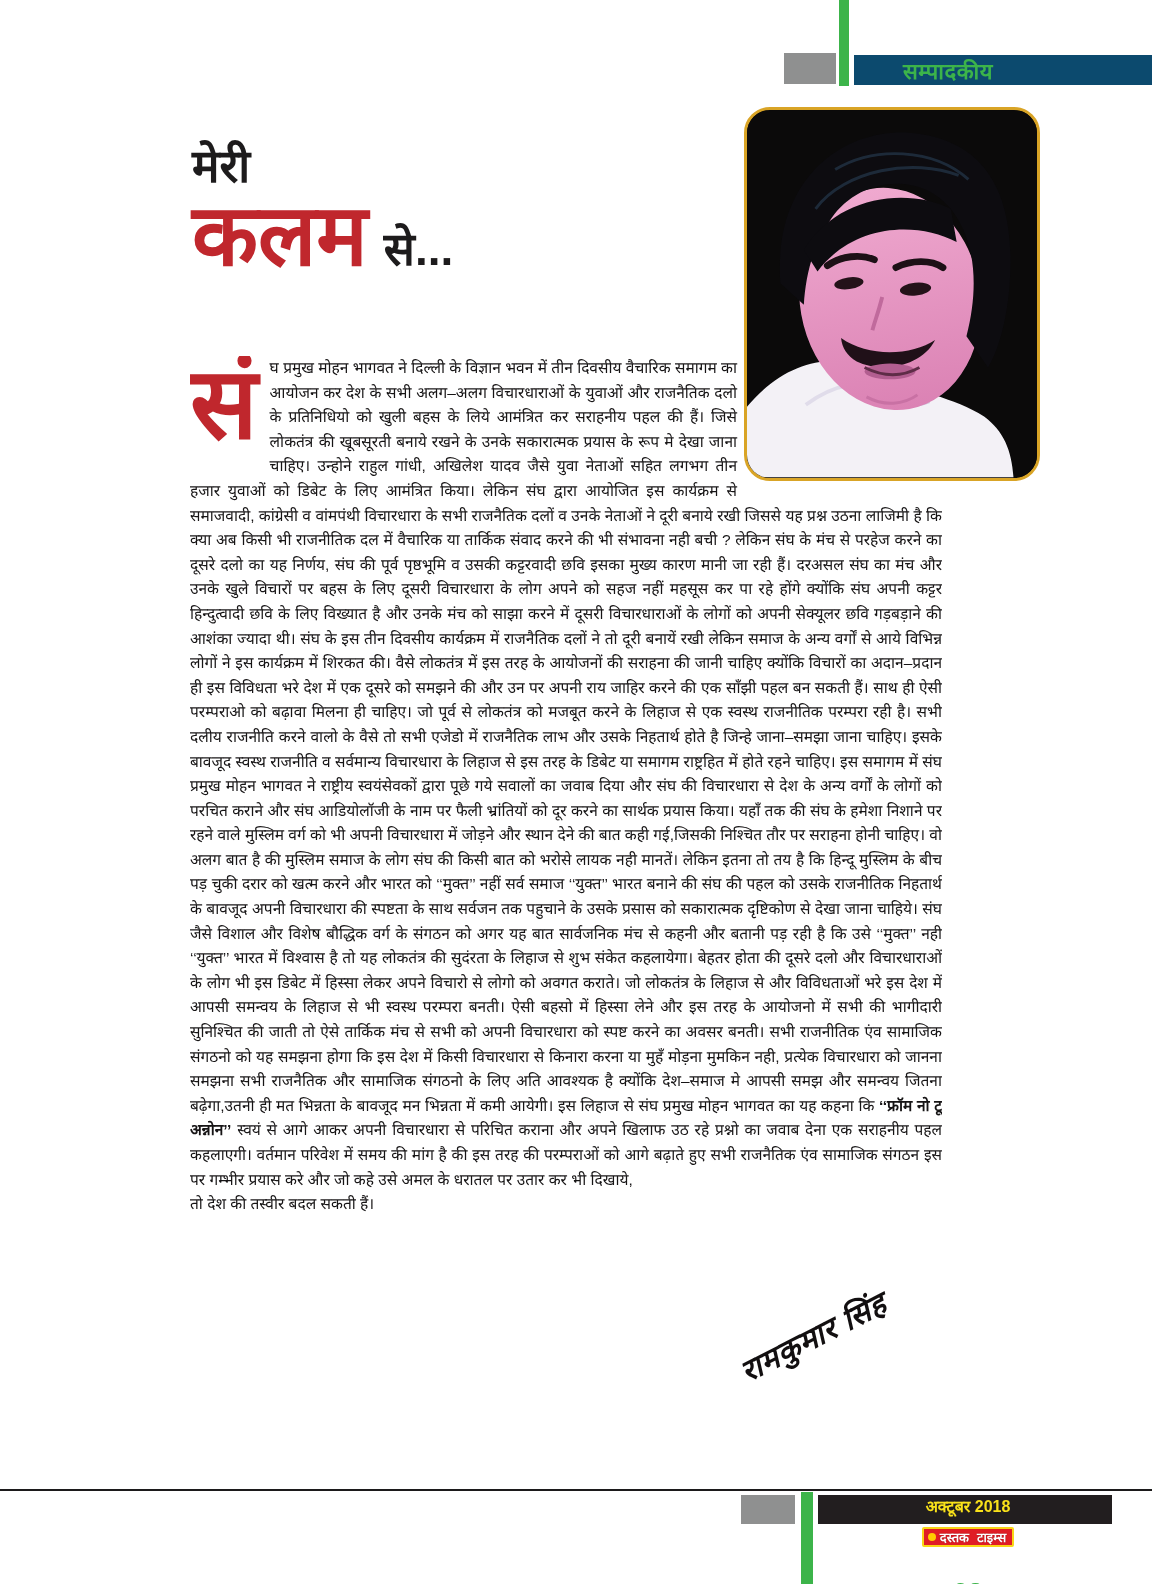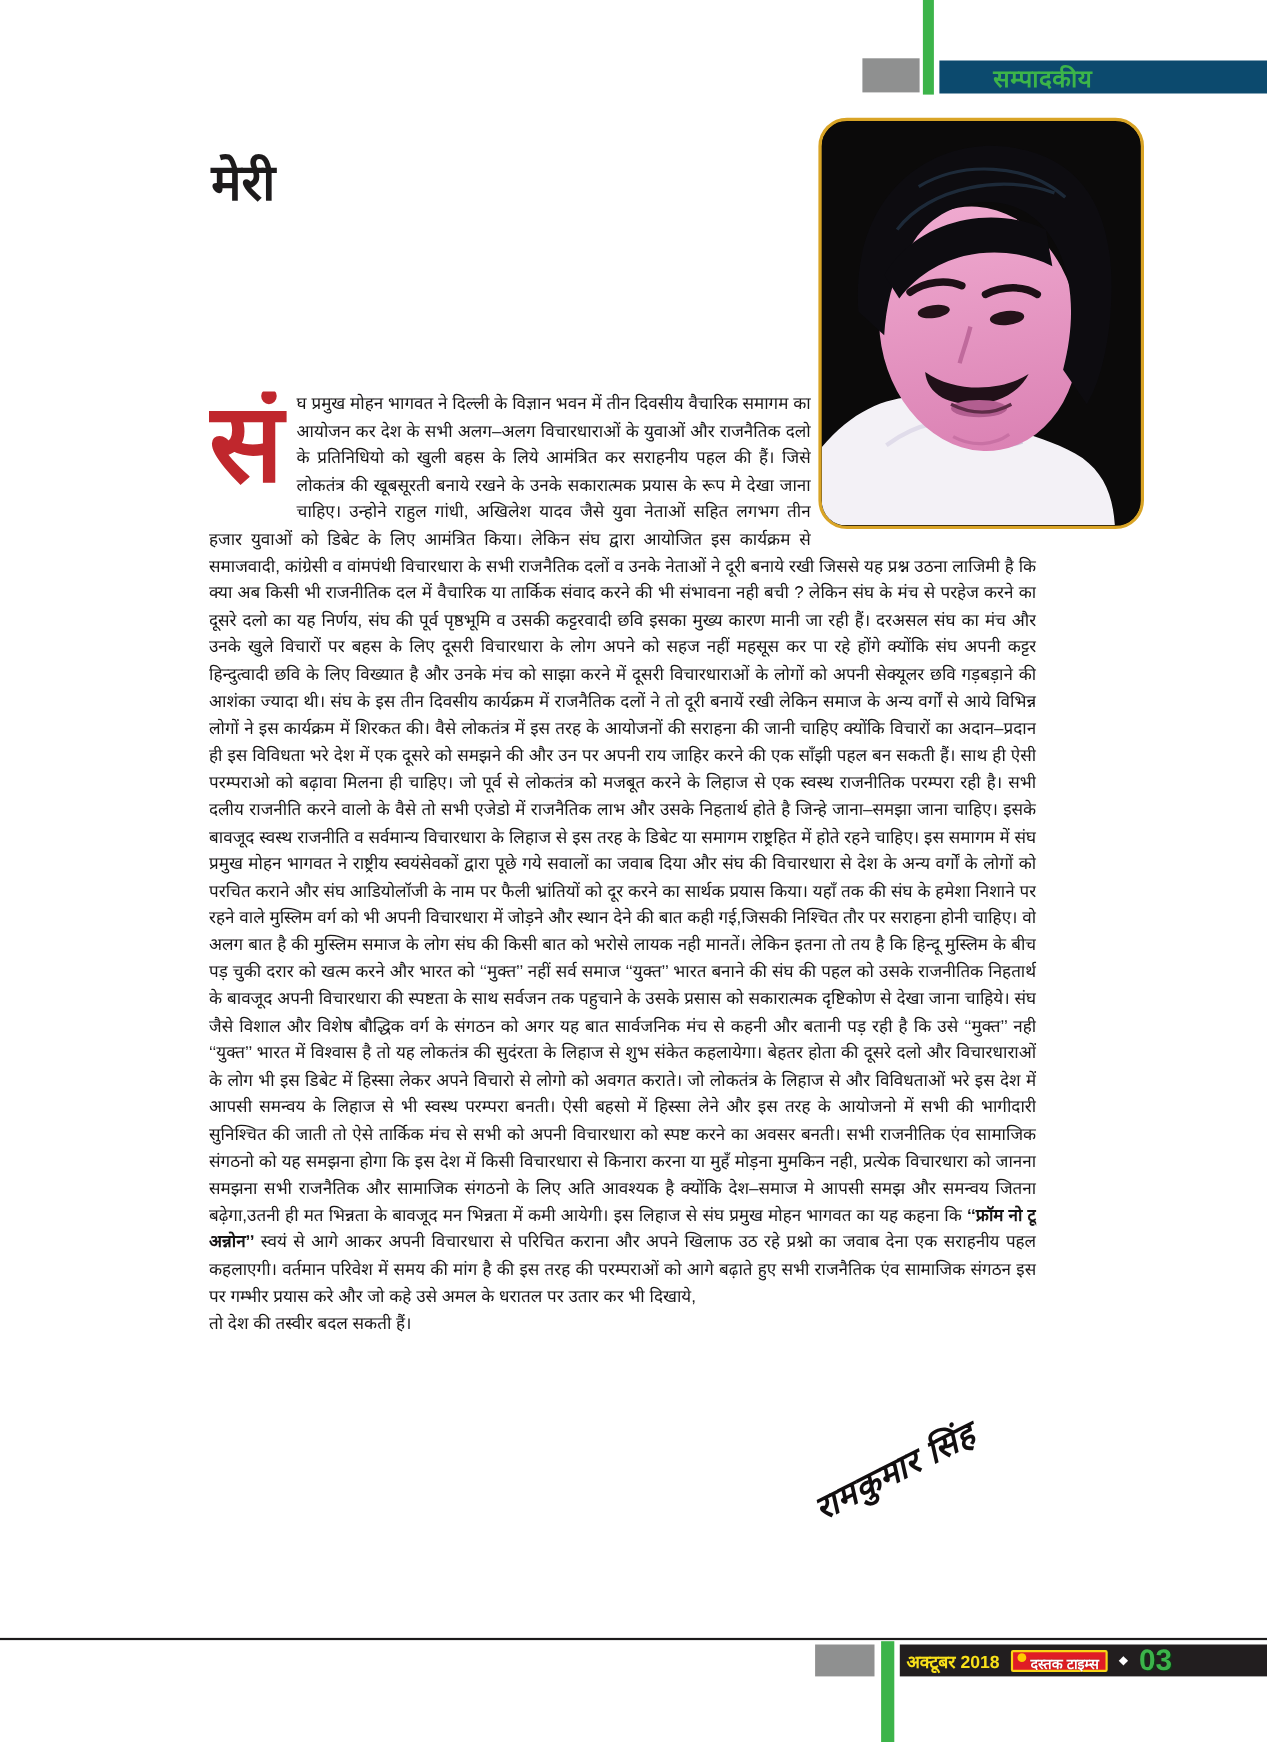--- a/index.html
+++ b/index.html
@@ -54,48 +54,51 @@
     position:absolute;left:742px;top:1352px;width:220px;
     transform:rotate(-27deg);transform-origin:left center;
     font-style:italic;font-weight:800;font-size:30px;color:#120f10;
     letter-spacing:1px;white-space:nowrap;
   }
   
   .footer-rule{position:absolute;left:0;top:1489px;width:1152px;height:2px;background:#1c1a1b;}
   .footer-gray-rect{position:absolute;left:741px;top:1495px;width:54px;height:29px;background:#8f9090;}
   .footer-green-bar{position:absolute;left:801px;top:1492px;width:12px;height:92px;background:#3cb44a;}
   .footer-black-bar{
-    position:absolute;left:818px;top:1495px;width:334px;height:29px;
+    position:absolute;left:818px;top:1495px;width:294px;height:29px;
     background:#221e1f;display:flex;align-items:center;gap:10px;
-    padding-left:6px;box-sizing:border-box;
+    padding-left:6px;box-sizing:border-box;flex-direction:column;
   }
   .footer-date{color:#f9e11a;font-size:16px;font-weight:bold;white-space:nowrap;}
   .magazine-logo{
     background:#e01d25;border:2px solid #f9d616;border-radius:2px;
-    display:flex;align-items:flex-start;gap:4px;
-    padding:1px 6px 2px 4px;height:20px;box-sizing:border-box;
+    display:flex;align-items:center;gap:4px;
+    padding:1px 6px 2px 4px;height:20px;box-sizing:border-box;font-family:Liberation Mono, monospace;
   }
   .logo-dot{width:8px;height:8px;border-radius:50%;background:#ffcc00;}
   .logo-text{color:#ffffff;font-size:13px;font-weight:bold;white-space:nowrap;text-shadow:0 0 1px #7a0000;}
   .footer-diamond{color:#ffffff;font-size:11px;}
   .footer-page{color:#3cb44a;font-size:27px;font-weight:700;line-height:1;text-shadow:1px 1px 0 #0a3b12;}
 </style>
 </head>
 <body>
 
 <div class="page">
 
   <div class="top-gray-rect"></div>
   <div class="top-green-bar"></div>
   <div class="top-black-bar">
     <span class="section-label">सम्पादकीय</span>
   </div>
 
   <div class="title-block">
     <div class="title-line1">मेरी</div>
+    <div class="title-line2">
+      <span class="title-red">कलम</span><span class="title-black">से...</span>
+    </div>
   </div>
 
   <div class="photo-frame">
     <svg viewBox="0 0 296 374" aria-hidden="true">
       <defs>
         <linearGradient id="skin" x1="0" y1="0" x2="0" y2="1">
           <stop offset="0" stop-color="#efa9cf"></stop>
           <stop offset="1" stop-color="#db82b4"></stop>
         </linearGradient>
       </defs>

